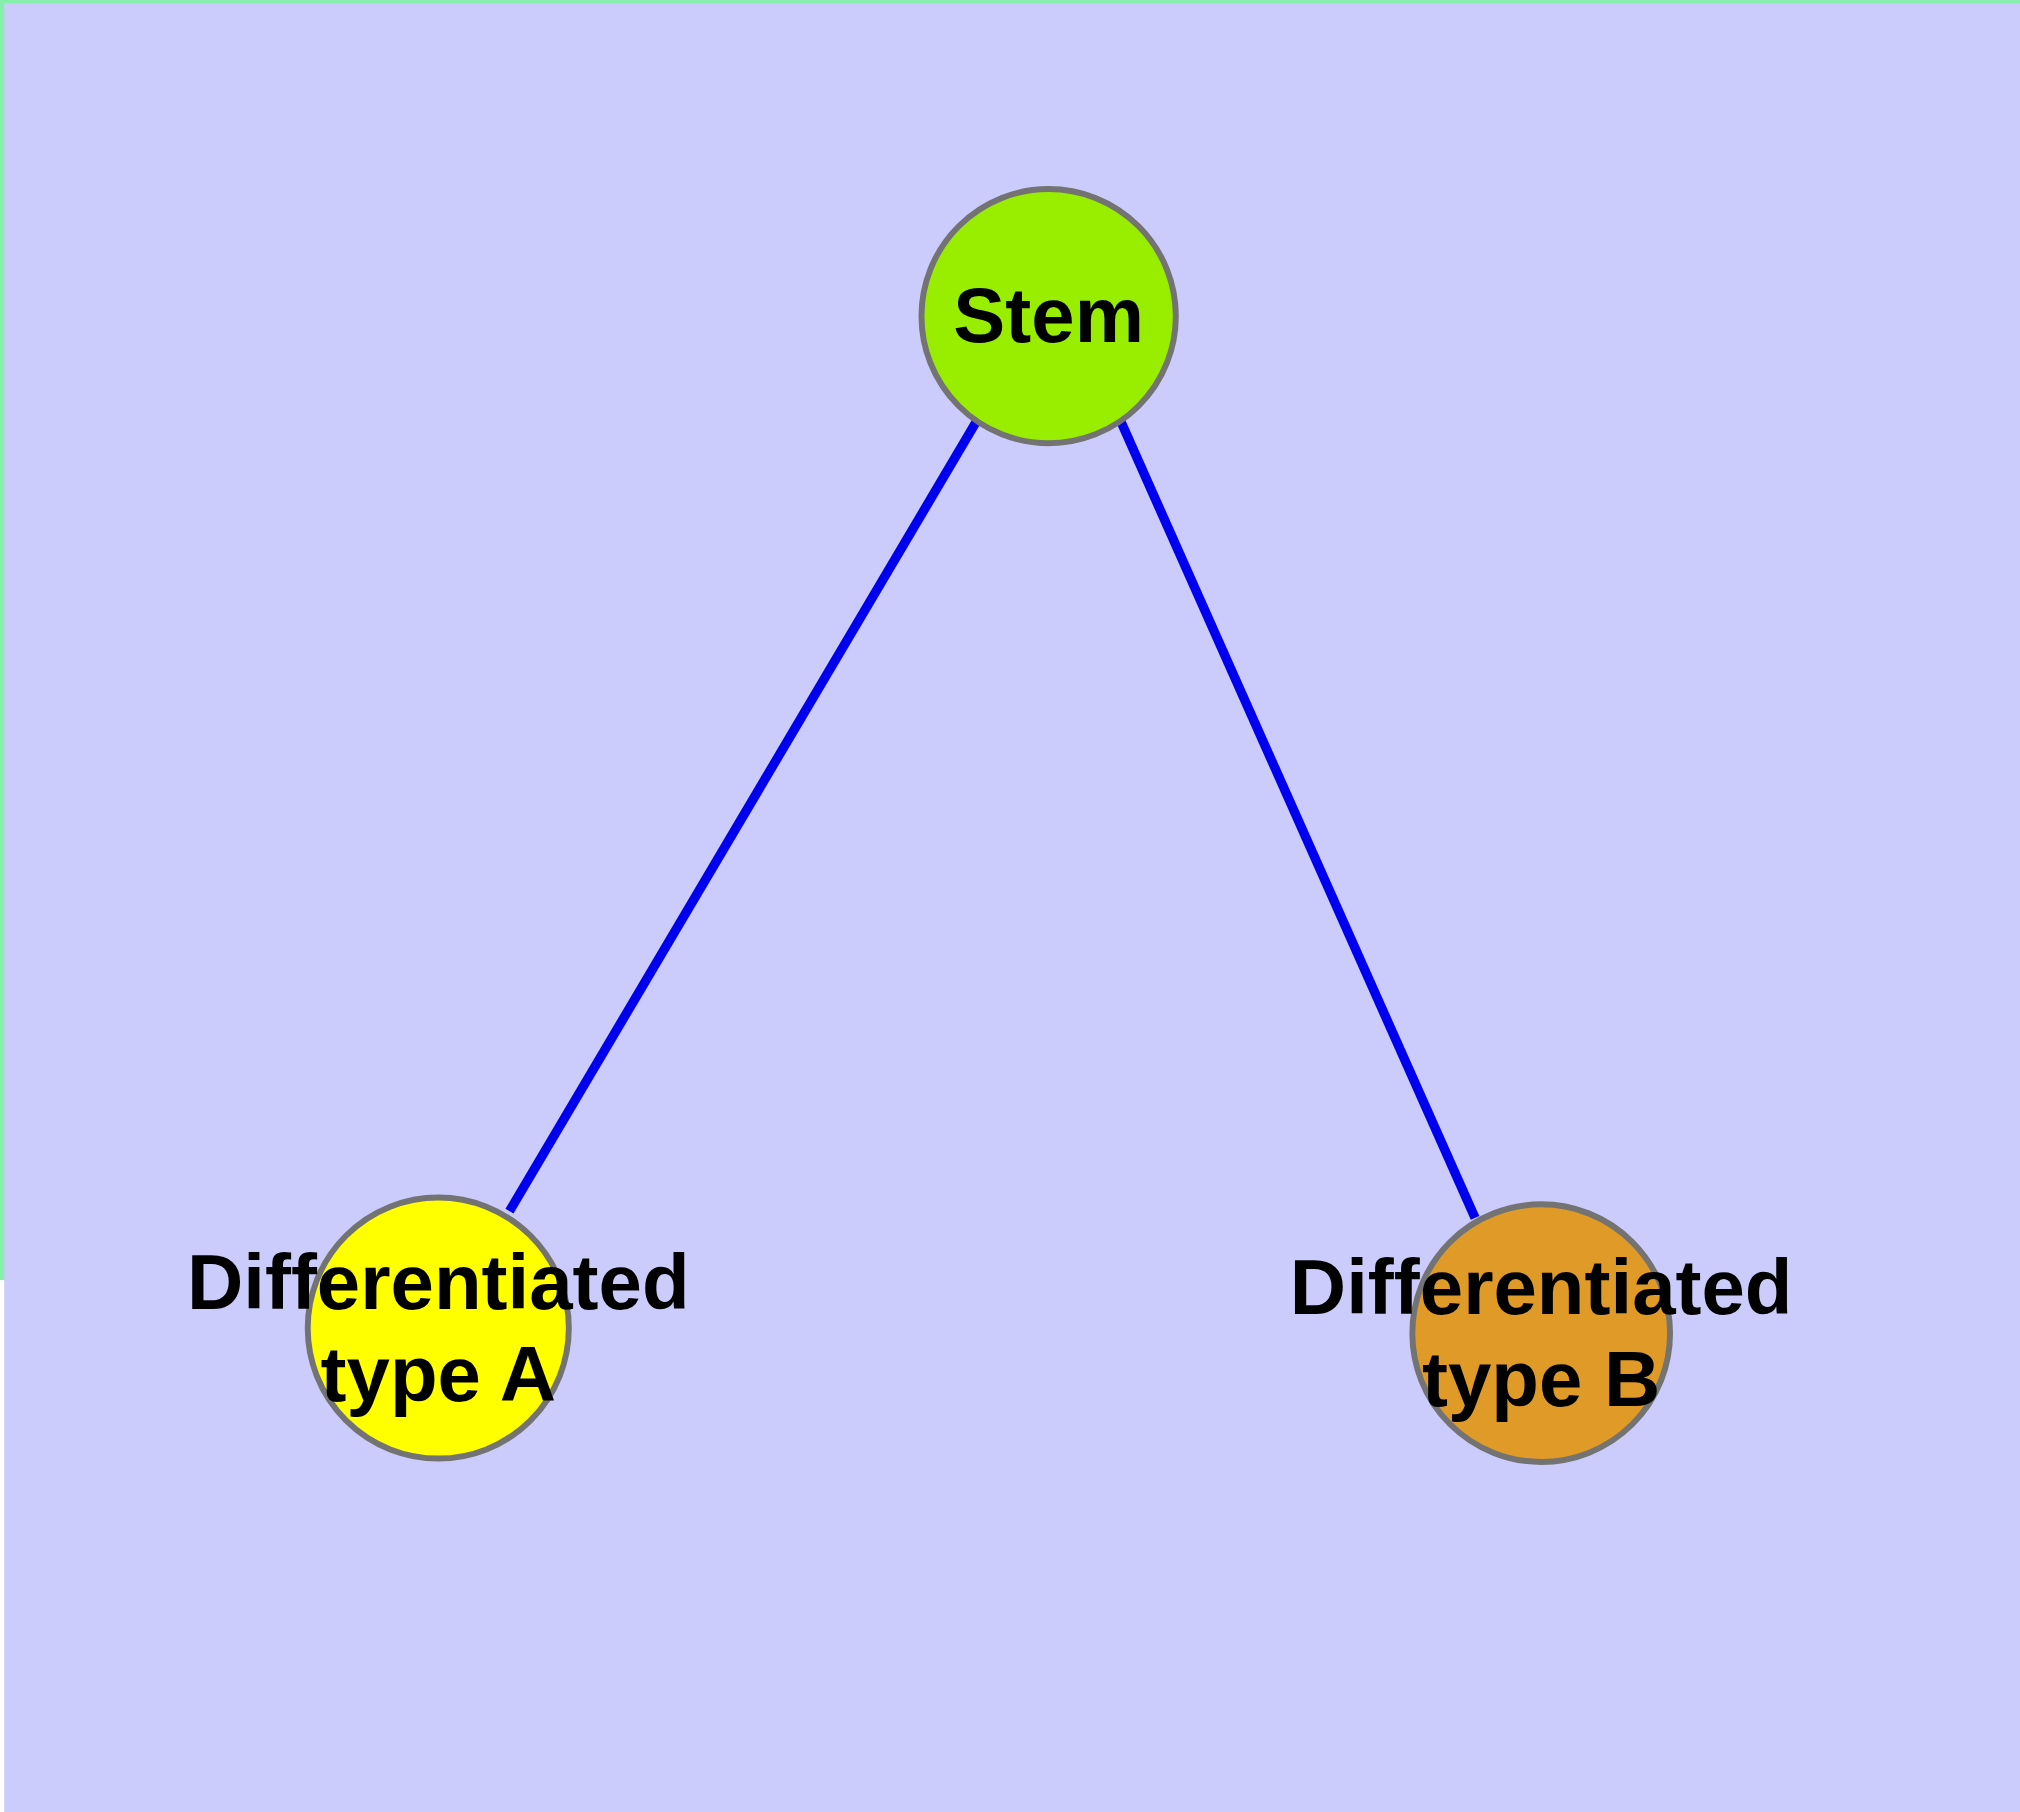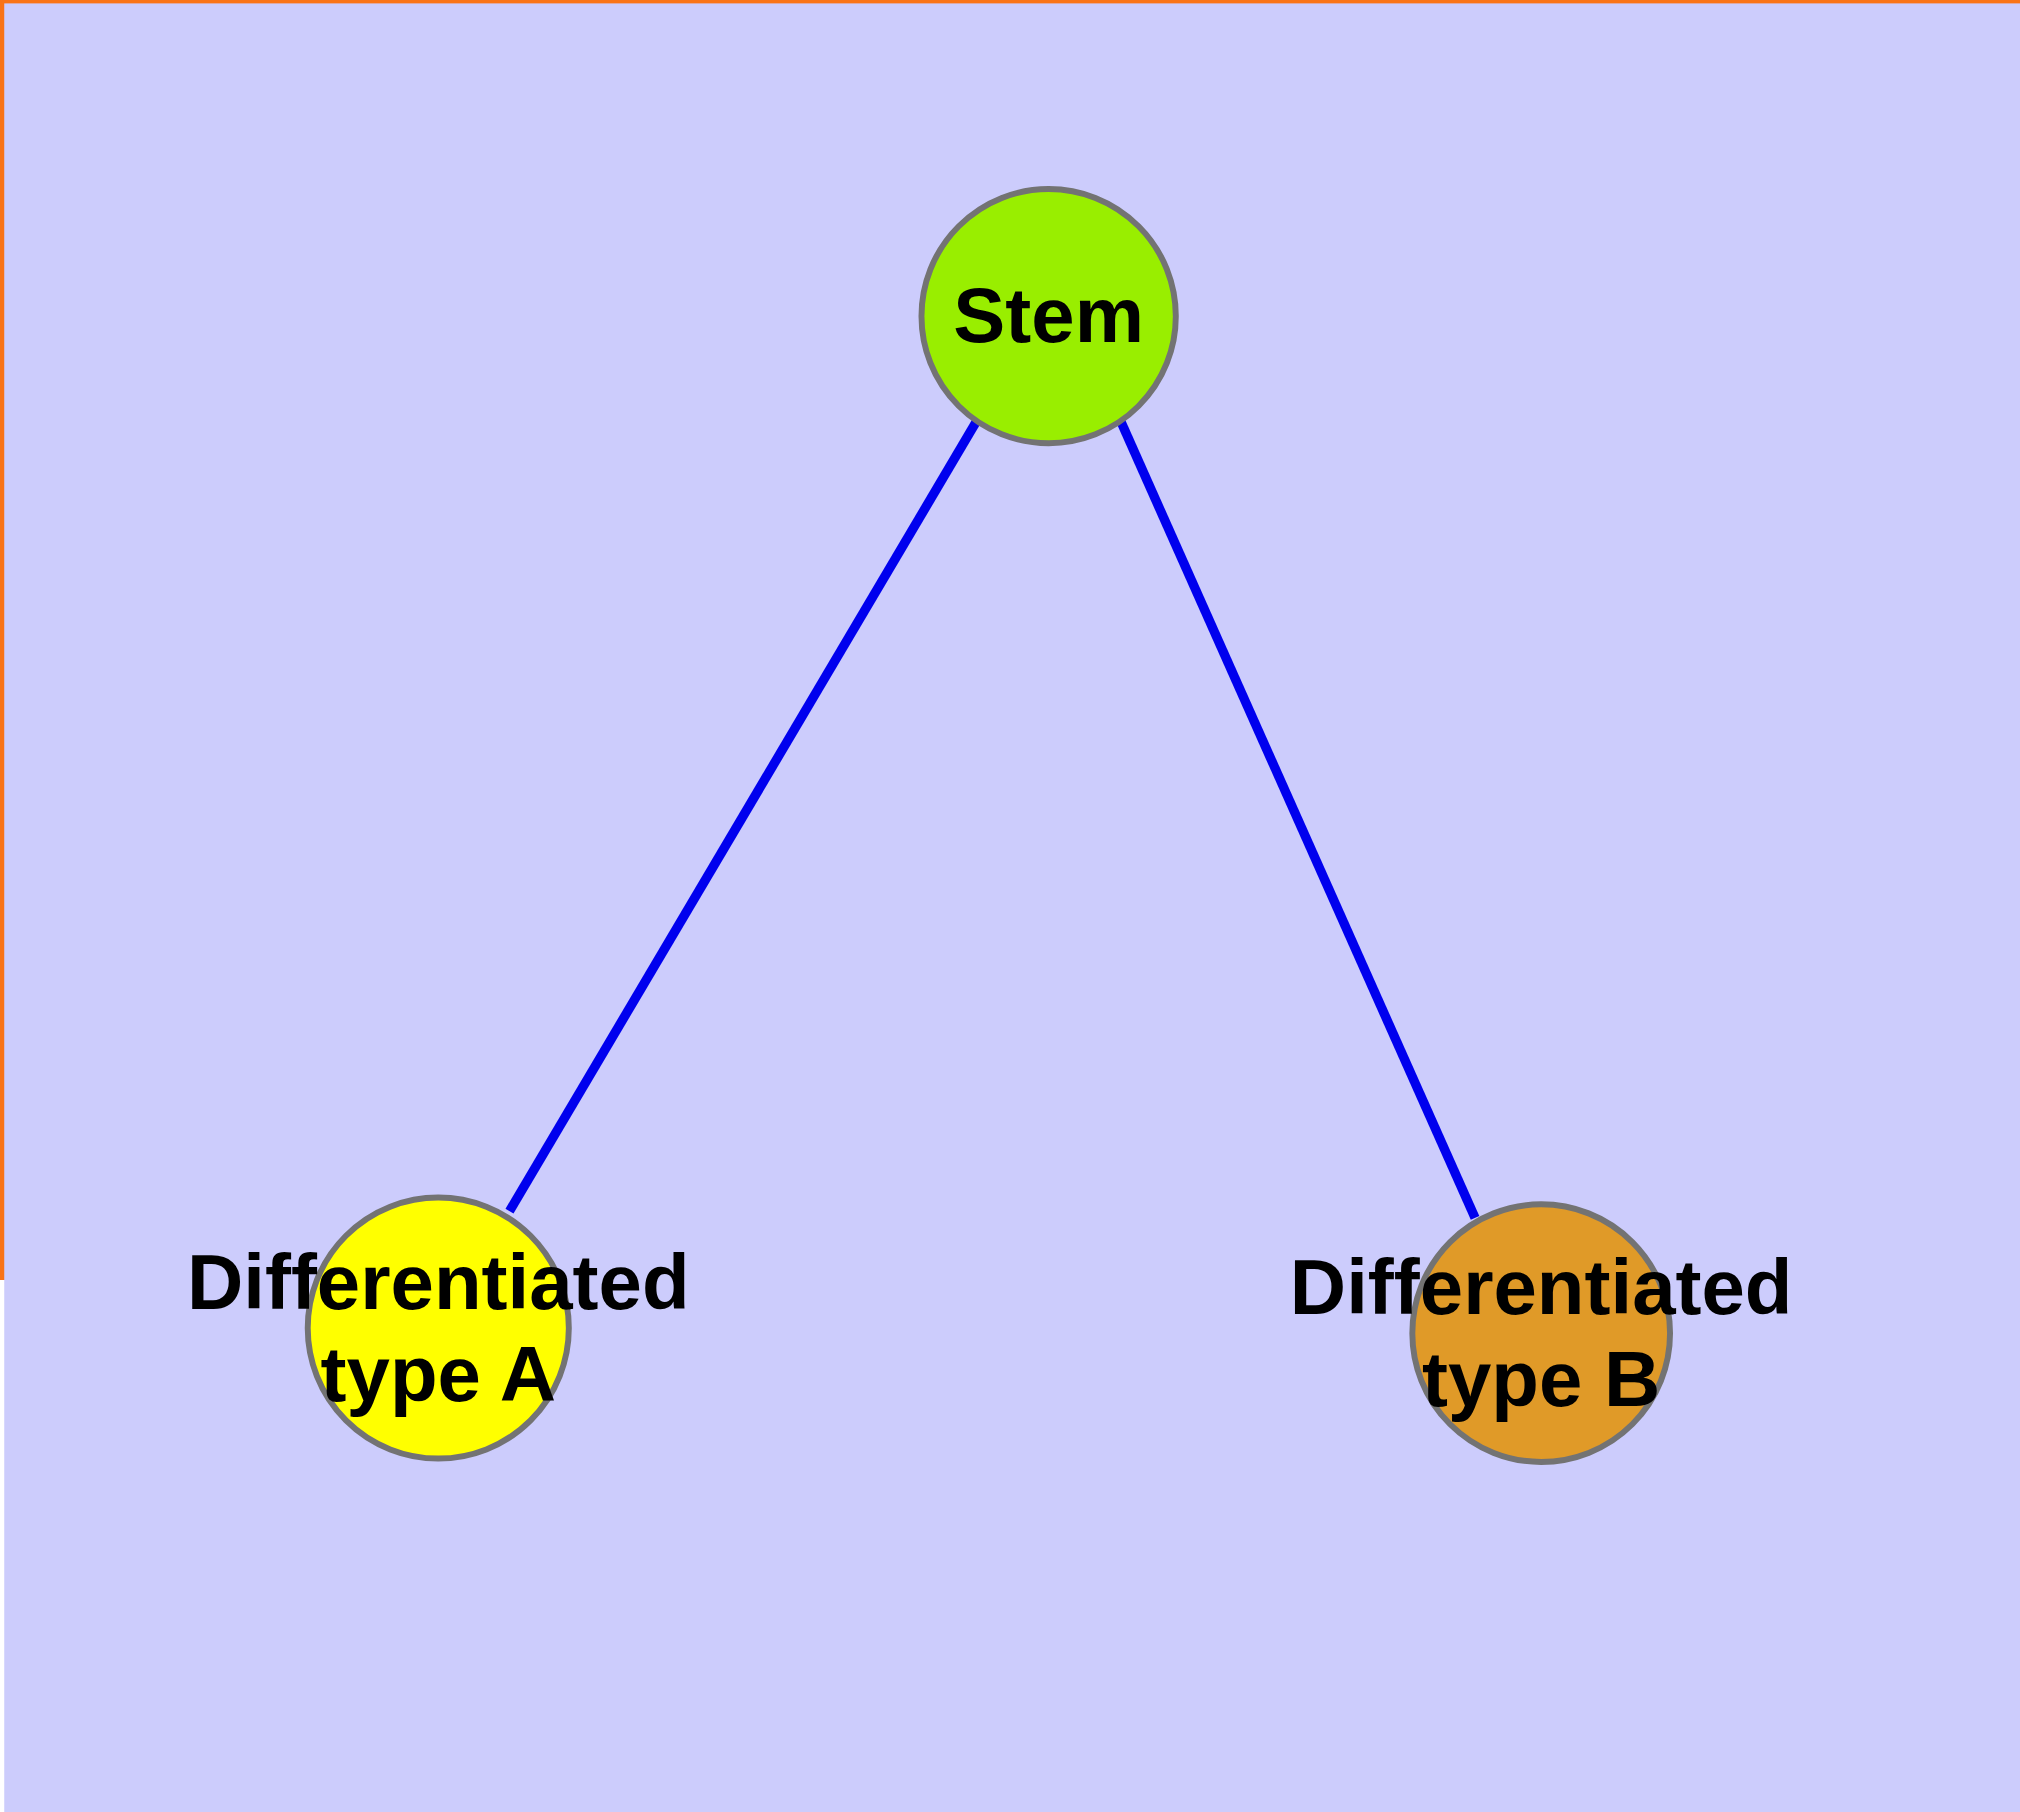--- a/index.html
+++ b/index.html
@@ -10,21 +10,21 @@
   body {
     width: 2021px;
     height: 1812px;
     overflow: hidden;
     font-family: "Liberation Sans", sans-serif;
   }
   #canvas {
     position: relative;
     width: 2021px;
     height: 1280px;
-    background: #f97316;
+    background: #86efac;
   }
   #graph-svg {
     position: absolute;
     left: 0;
     top: 0;
     width: 2021px;
     height: 1812px;
     display: block;
   }
   .node-label {

